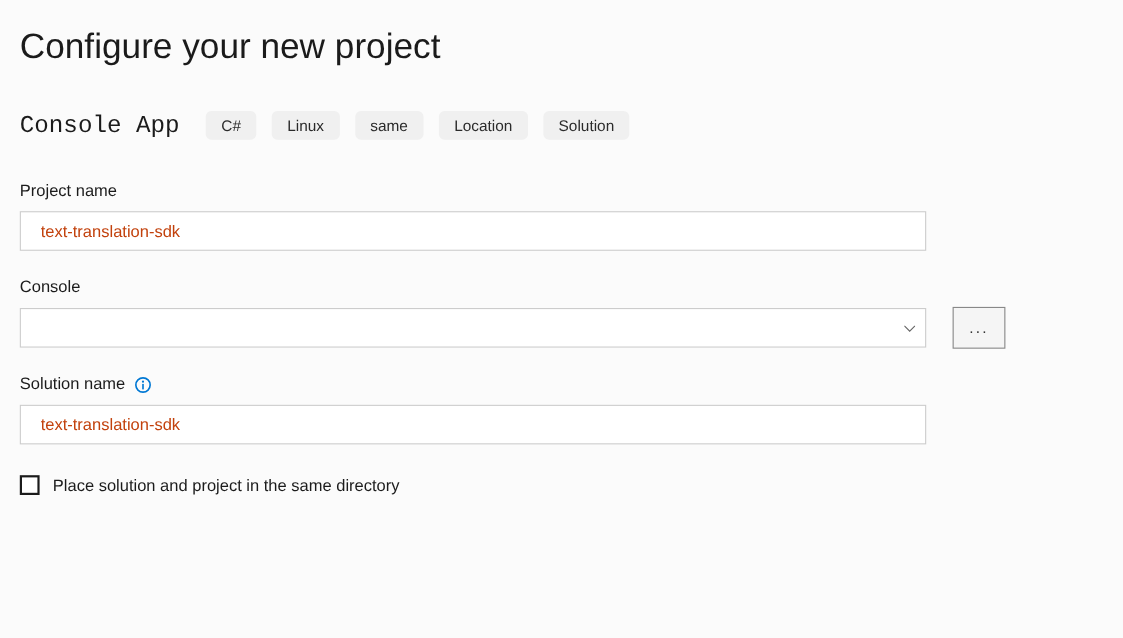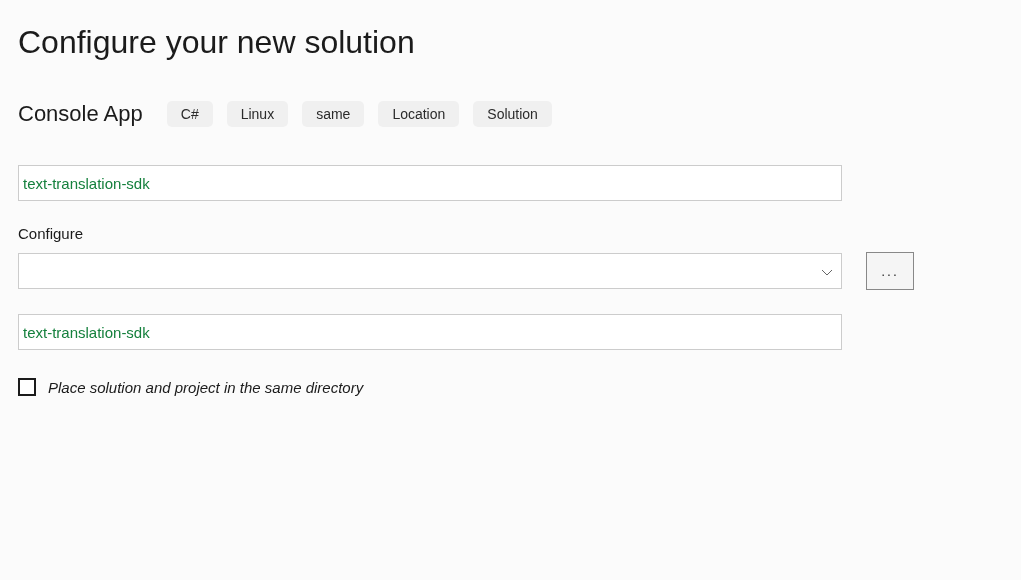--- a/index.html
+++ b/index.html
@@ -23,20 +23,21 @@
     .template-row {
       display: flex;
       align-items: center;
       gap: 14px;
       margin-bottom: 38px;
     }
     .template-name {
       font-size: 22px;
       font-weight: 400;
       margin-right: 10px;
+      font-family: Liberation Mono, monospace;
     }
     .tag {
       background: #f0f0f0;
       padding: 5px 14px;
       border-radius: 5px;
       font-size: 14px;
       color: #2b2b2b;
     }
     .field-group {
       margin-bottom: 24px;
@@ -46,24 +47,24 @@
       margin-bottom: 10px;
       display: flex;
       align-items: center;
       gap: 8px;
     }
     .text-input {
       width: 824px;
       height: 36px;
       border: 1px solid #ccc;
       background: #fff;
-      padding: 6px 4px;
+      padding: 6px 18px;
       font-size: 15px;
       font-family: inherit;
-      color: #15803d;
+      color: #c2410c;
     }
     .location-row {
       display: flex;
       align-items: center;
       gap: 24px;
     }
     .combo-wrap {
       position: relative;
       width: 824px;
     }
@@ -98,68 +99,78 @@
     }
     .info-icon-wrap {
       display: inline-flex;
       align-items: center;
     }
     .checkbox-row {
       display: flex;
       align-items: center;
       gap: 12px;
       margin-top: 28px;
-      font-style: italic;
     }
     .checkbox {
       width: 18px;
       height: 18px;
       border: 2px solid #1b1b1b;
       background: #fff;
       display: inline-block;
       cursor: pointer;
     }
     .checkbox-label {
       font-size: 15px;
       cursor: pointer;
     }
   </style>
 </head>
 <body>
 
-<h1 class="page-title">Configure your new solution</h1>
+<h1 class="page-title">Configure your new project</h1>
 
 <div class="template-row">
   <span class="template-name">Console App</span>
   <span class="tag">C#</span>
   <span class="tag">Linux</span>
   <span class="tag">same</span>
   <span class="tag">Location</span>
   <span class="tag">Solution</span>
 </div>
 
 <div class="field-group">
+  <div class="field-label">Project name</div>
   <input type="text" class="text-input" value="text-translation-sdk" style="">
 </div>
 
 <div class="field-group">
-  <div class="field-label">Configure</div>
+  <div class="field-label">Console</div>
   <div class="location-row">
     <div class="combo-wrap">
       <input type="text" class="combo-input" value="" style="">
       <span class="combo-chevron">
         <svg width="10" height="6" viewBox="0 0 10 6">
             <path d="M0 0 L5 5 L10 0" fill="none" stroke="#666" stroke-width="1"></path>
           </svg>
       </span>
     </div>
     <button class="browse-button">...</button>
   </div>
 </div>
 
 <div class="field-group">
+  <div class="field-label">
+    <span>Solution name</span>
+    <span class="info-icon-wrap">
+      <svg width="16" height="16" viewBox="0 0 16 16">
+        <circle cx="8" cy="8" r="6.5" fill="none" stroke="#0078d4" stroke-width="1.5"></circle>
+        <circle cx="8" cy="5" r="1" fill="#0078d4"></circle>
+        <rect x="7.25" y="7" width="1.5" height="5" fill="#0078d4"></rect>
+      </svg>
+    </span>
+  </div>
   <input type="text" class="text-input" value="text-translation-sdk" style="">
 </div>
 
 <div class="checkbox-row">
   <span class="checkbox"></span>
   <span class="checkbox-label">Place solution and project in the same directory</span>
 </div>
 
 </body></html>

